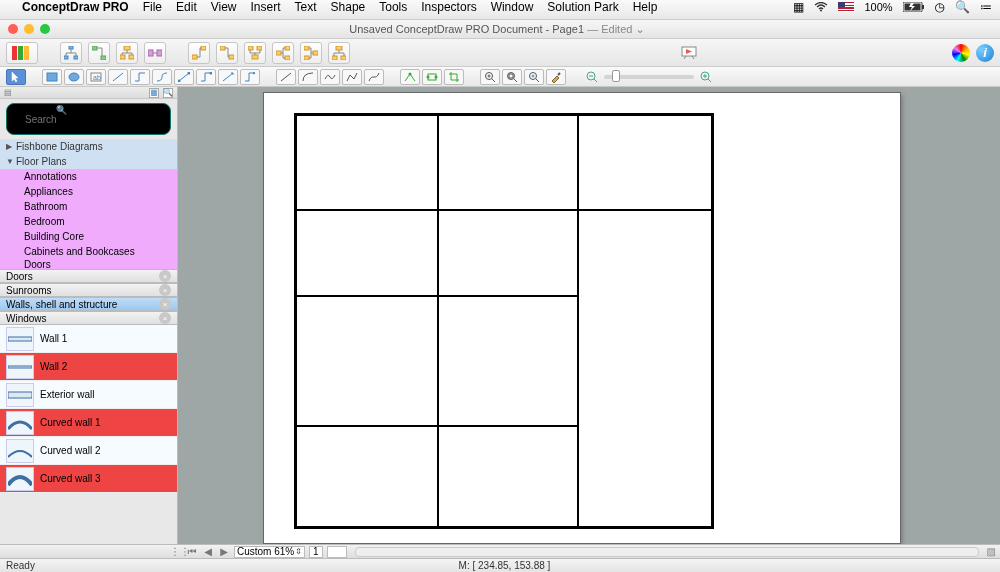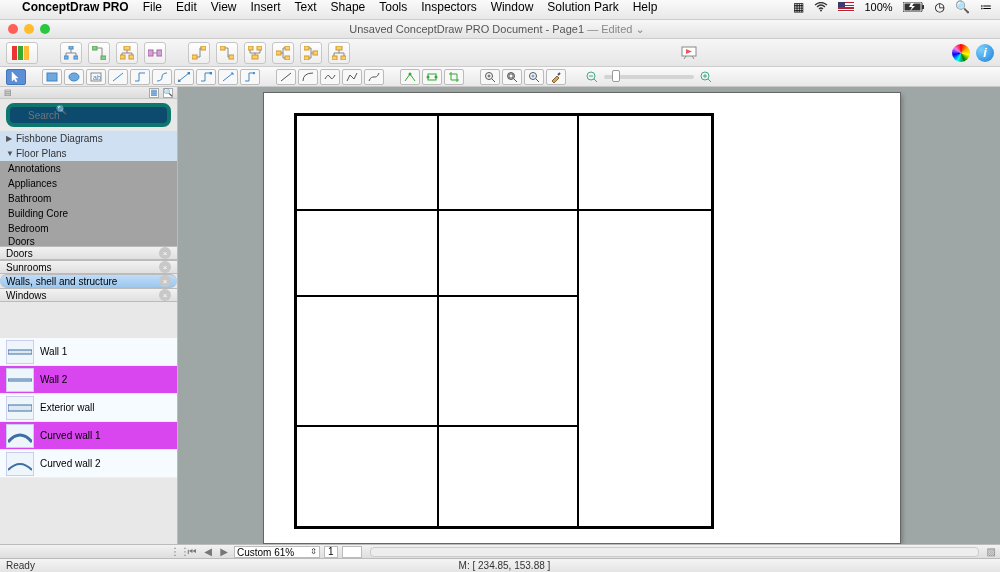--- a/index.html
+++ b/index.html
@@ -43,53 +43,53 @@
     .slider-thumb{ width:8px;height:12px;background:#fff;border:1px solid #999;border-radius:2px;position:absolute;top:-5px;left:8px;}
 
     
     .body { display:flex; height: calc(572px - 20px - 19px - 28px - 20px - 14px - 14px); }
 
     
     .left-panel { width:178px; background:#e8e8e8; display:flex; flex-direction:column; border-right:1px solid #bbb;}
     .lp-top { height:12px; background:linear-gradient(#ededed,#dcdcdc); border-bottom:1px solid #c8c8c8; display:flex; align-items:center; justify-content:flex-end; padding-right:4px; gap:4px;}
     .lp-top .sq{ width:10px;height:10px; border:1px solid #aaa; background:#fff; font-size:8px; display:flex;align-items:center;justify-content:center; color:#3a80c8;}
     .search-row{ padding:4px 6px;}
-    .search{ width:100%; height:24px; border:4px solid #0f766e; border-radius:8px; background:#0c4a6e; font-size:10px; padding:0 6px 0 18px; color:#999;}
+    .search{ width:100%; height:32px; border:1px solid #0f766e; border-radius:8px; background:#000000; font-size:10px; padding:0 6px 0 18px; color:#999;}
     .search-wrap{ position:relative;}
     .search-wrap::before{content:"🔍"; position:absolute; left:50px; top:2px; font-size:9px; color:#aaa;}
 
     .tree { background:#d8e6f4; }
     .tree-row{ display:flex; align-items:center; height:15px; padding-left:6px; font-size:10px; color:#333; background:#d8e6f4; border-bottom:0; cursor:default;}
     .tree-row.cat { background:#cfe0f2; font-weight:400;}
     .tree-row .arrow{ width:10px; font-size:8px; color:#555;}
-    .tree-sub{ padding-left:8px; background:#a3a3a3; height:15px; display:flex; align-items:center; font-size:10px;}
+    .tree-sub{ padding-left:24px; background:#f0abfc; height:15px; display:flex; align-items:center; font-size:10px;}
 
     .lib-header{ height:14px; background:linear-gradient(#f2f2f2,#e0e0e0); border-top:1px solid #bbb; border-bottom:1px solid #bbb; display:flex; align-items:center; padding:0 6px; font-size:10px; justify-content:space-between;}
-    .lib-header.selected{ background:linear-gradient(#c0dcf8,#9cc8f0);border-radius:7px;}
+    .lib-header.selected{ background:linear-gradient(#c0dcf8,#9cc8f0);}
     .lib-header .close{ width:12px;height:12px;border-radius:50%;background:#c8c8c8;color:#fff;display:flex;align-items:center;justify-content:center;font-size:8px;}
 
-    .shapes{ overflow:hidden;margin-top:36px;}
-    .shape-row{ height:28px; display:flex; align-items:center; gap:6px; padding:0 6px; font-size:10px; background:#d946ef; border-bottom:1px solid #eee;}
+    .shapes{ overflow:hidden;}
+    .shape-row{ height:28px; display:flex; align-items:center; gap:6px; padding:0 6px; font-size:10px; background:#ef4444; border-bottom:1px solid #eee;}
     .shape-row:nth-child(odd){ background:#f6fbff;}
     .shape-swatch{ width:28px; height:24px; border:1px solid #cce; background:#eef6fc; display:flex; align-items:center; justify-content:center;}
 
     
     .canvas-wrap{ flex:1; background:#9ea6a6; position:relative; overflow:hidden;}
     .paper{ position:absolute; left:86px; top:6px; width:636px; height:450px; background:#fff; box-shadow:0 0 0 1px #666, 2px 2px 5px rgba(0,0,0,.3);}
     .floor{ position:absolute; left:30px; top:20px; width:420px; height:416px; border:3px solid #000;}
     .floor .h1{ position:absolute; left:0; top:93px; width:100%; border-top:2px solid #000;}
     .floor .v1{ position:absolute; left:140px; top:0; height:100%; border-left:2px solid #000;}
     .floor .v2{ position:absolute; left:280px; top:0; height:100%; border-left:2px solid #000;}
     .floor .h2{ position:absolute; left:0; top:179px; width:280px; border-top:2px solid #000;}
     .floor .h3{ position:absolute; left:0; top:309px; width:280px; border-top:2px solid #000;}
 
     
     .page-bar{ height:14px; background:linear-gradient(#f2f2f2,#dedede); border-top:1px solid #bbb; display:flex; align-items:center; font-size:10px; padding:0 4px; gap:4px;}
     .page-bar .nav{ width:12px; text-align:center; color:#777;}
-    .page-bar .zoom{ border:1px solid #bbb; background:#fff; padding:0 2px; height:12px; display:flex; align-items:flex-start; gap:16px;}
+    .page-bar .zoom{ border:1px solid #bbb; background:#fff; padding:0 2px; height:12px; display:flex; align-items:center; gap:1px;}
     .page-bar .pagetab{ border:1px solid #bbb; background:#fff; padding:0 3px; height:12px; display:flex; align-items:center;}
     .page-bar .hscroll{ flex:1; height:10px; background:#eee; border:1px solid #ccc; border-radius:4px; margin:0 4px;}
 
     
     .status{ height:14px; background:linear-gradient(#f4f4f4,#e4e4e4); border-top:1px solid #bbb; display:flex; align-items:center; font-size:10px; padding:0 6px; color:#333;}
     .status .center{ margin:0 auto;padding-left:40px;}
 
     svg{ display:block;}
   </style>
 </head>
@@ -426,22 +426,23 @@
           <span class="arrow">▶</span>
           <span>Fishbone Diagrams</span>
         </div>
       <div class="tree-row cat">
           <span class="arrow">▼</span>
           <span>Floor Plans</span>
         </div>
       <div class="tree-sub">Annotations</div>
       <div class="tree-sub">Appliances</div>
       <div class="tree-sub">Bathroom</div>
+      <div class="tree-sub">Bedroom</div>
       <div class="tree-sub">Building Core</div>
-      <div class="tree-sub">Bedroom</div>
+      <div class="tree-sub">Cabinets and Bookcases</div>
       <div class="tree-sub" style="height:10px;overflow:hidden;">Doors</div>
     </div>
     <div class="lib-header">
         <span>Doors</span>
         <span class="close">×</span>
       </div>
     <div class="lib-header">
         <span>Sunrooms</span>
         <span class="close">×</span>
       </div>
@@ -487,20 +488,28 @@
           <span>Curved wall 1</span>
         </div>
       <div class="shape-row">
           <div class="shape-swatch">
             <svg width="24" height="16">
               <path d="M0 14 Q12 2 24 14" fill="none" stroke="#3d6fa3" stroke-width="2"></path>
             </svg>
           </div>
           <span>Curved wall 2</span>
         </div>
+      <div class="shape-row">
+          <div class="shape-swatch">
+            <svg width="24" height="16">
+              <path d="M0 14 Q12 -2 24 14" fill="none" stroke="#3d6fa3" stroke-width="4"></path>
+            </svg>
+          </div>
+          <span>Curved wall 3</span>
+        </div>
     </div>
   </div>
 
   <div class="canvas-wrap">
     <div class="paper">
       <div class="floor">
         <div class="h1"></div>
         <div class="v1"></div>
         <div class="v2"></div>
         <div class="h2"></div>

